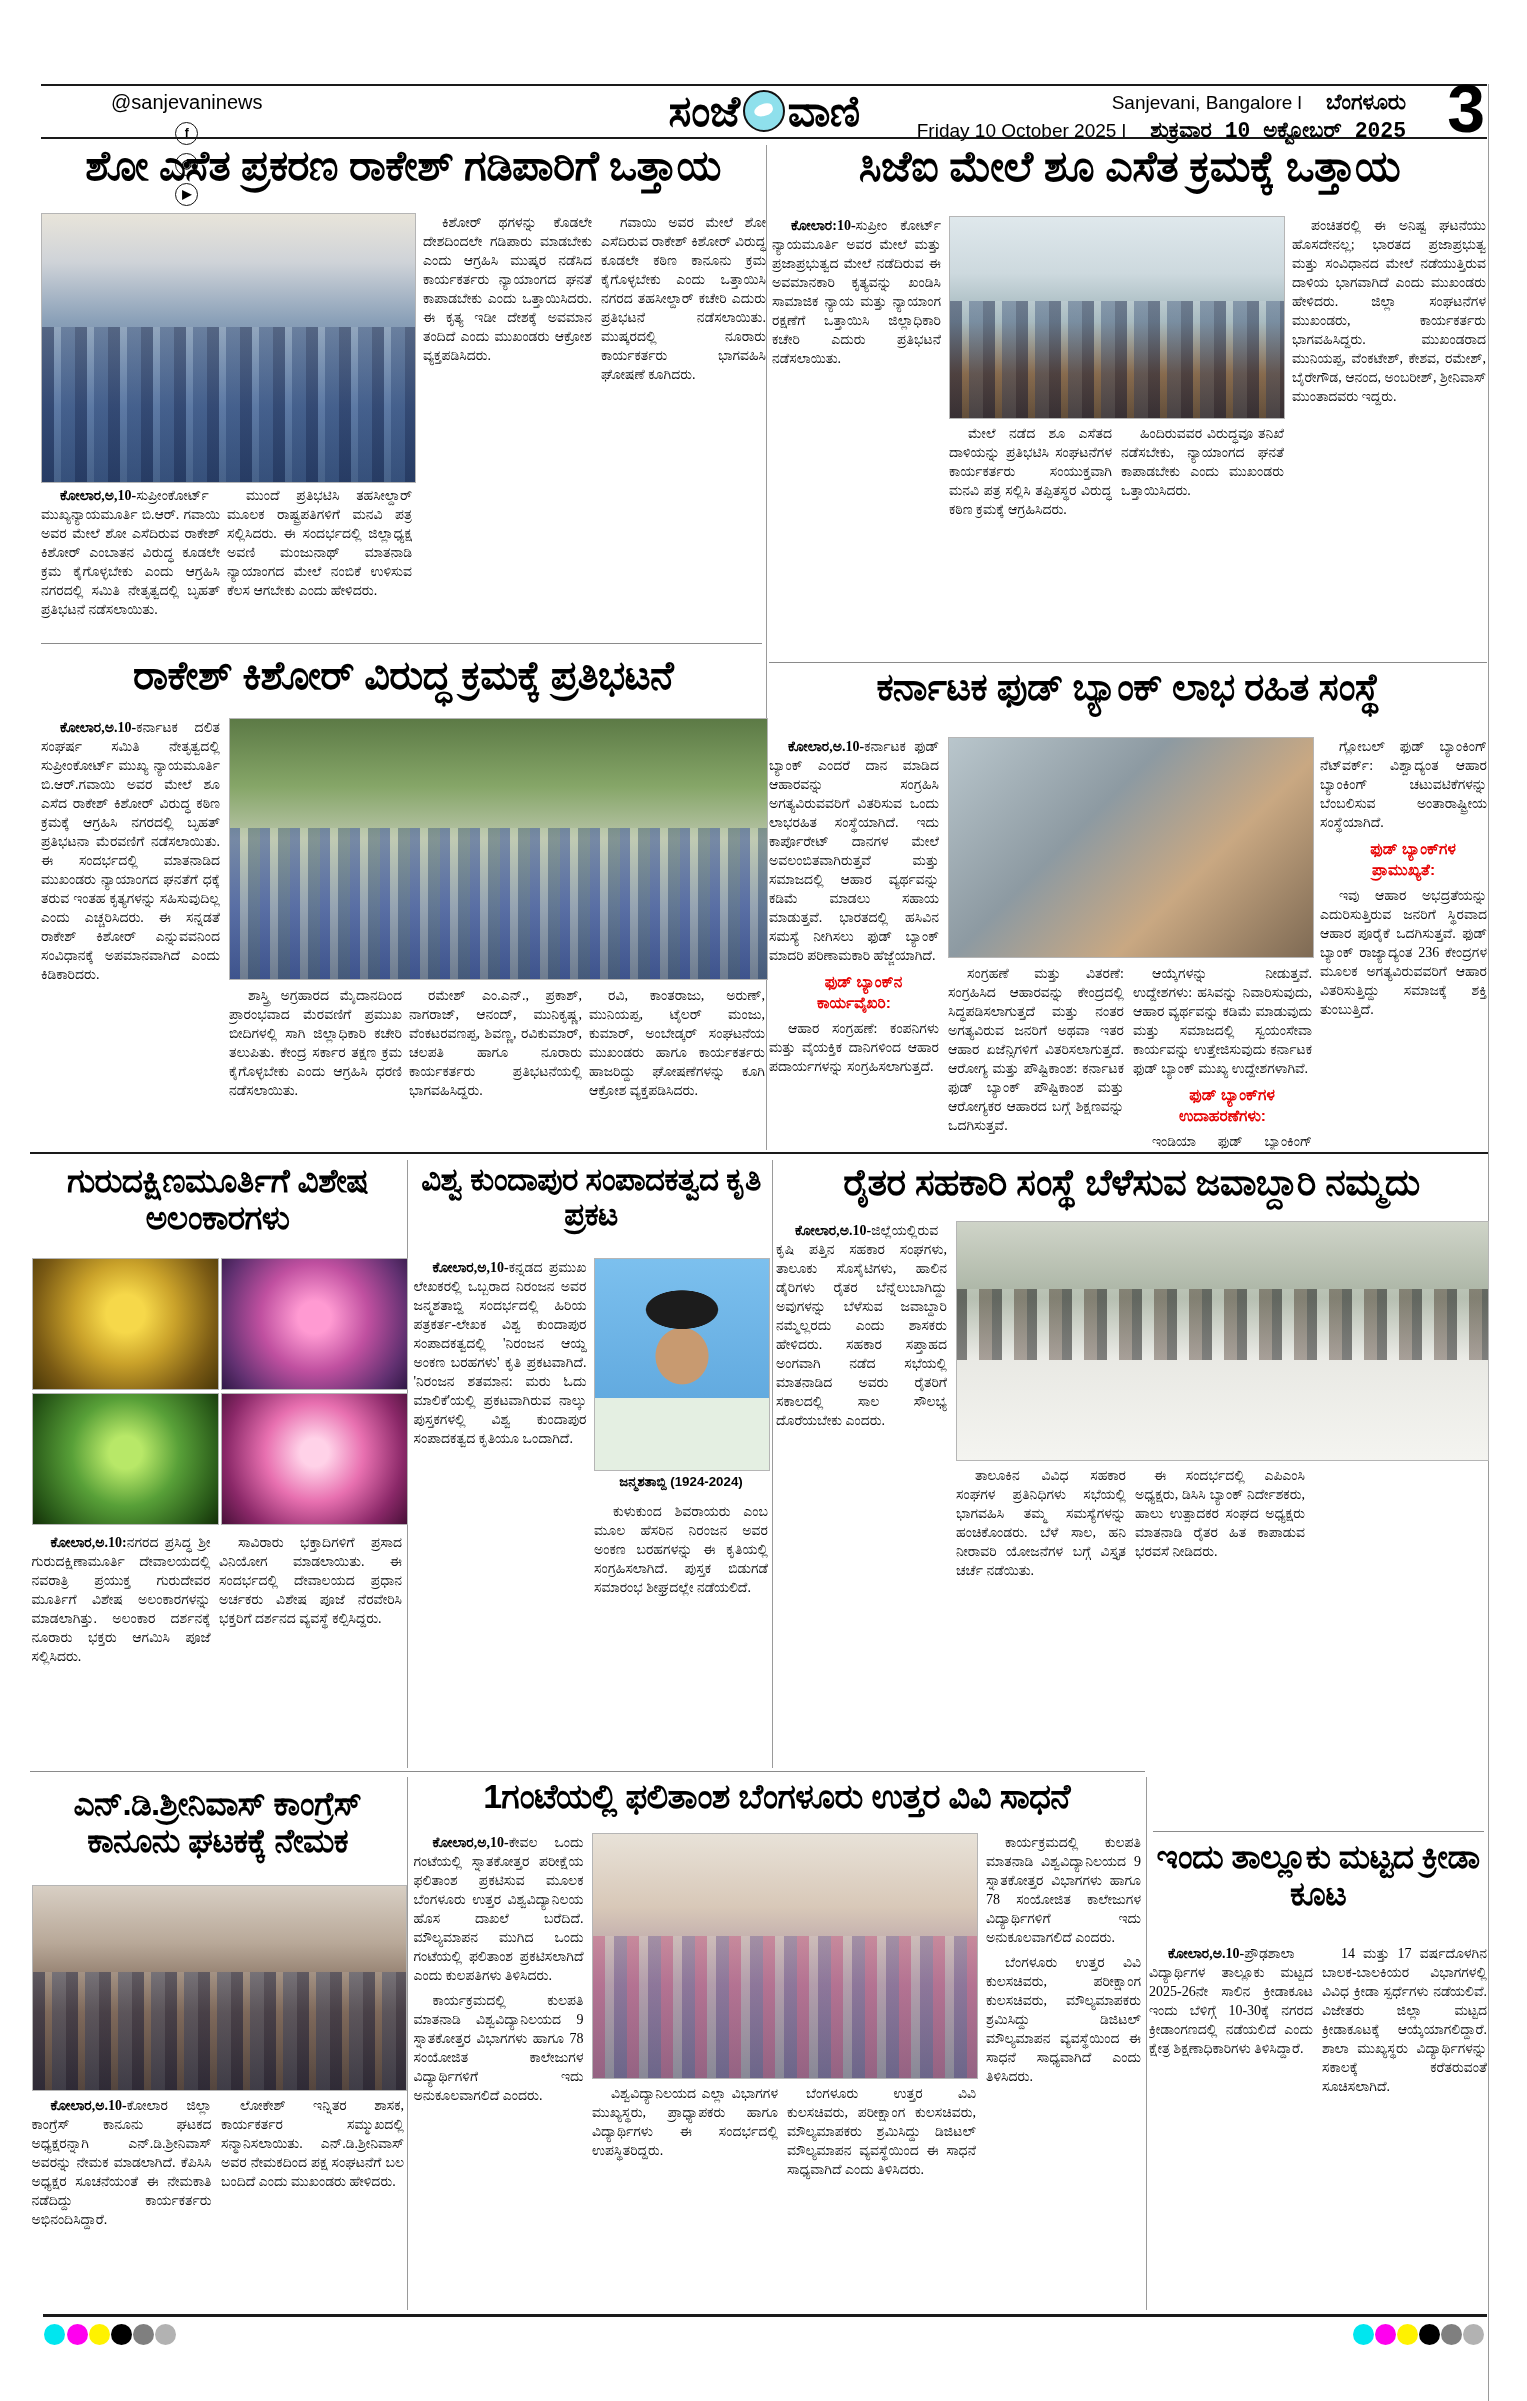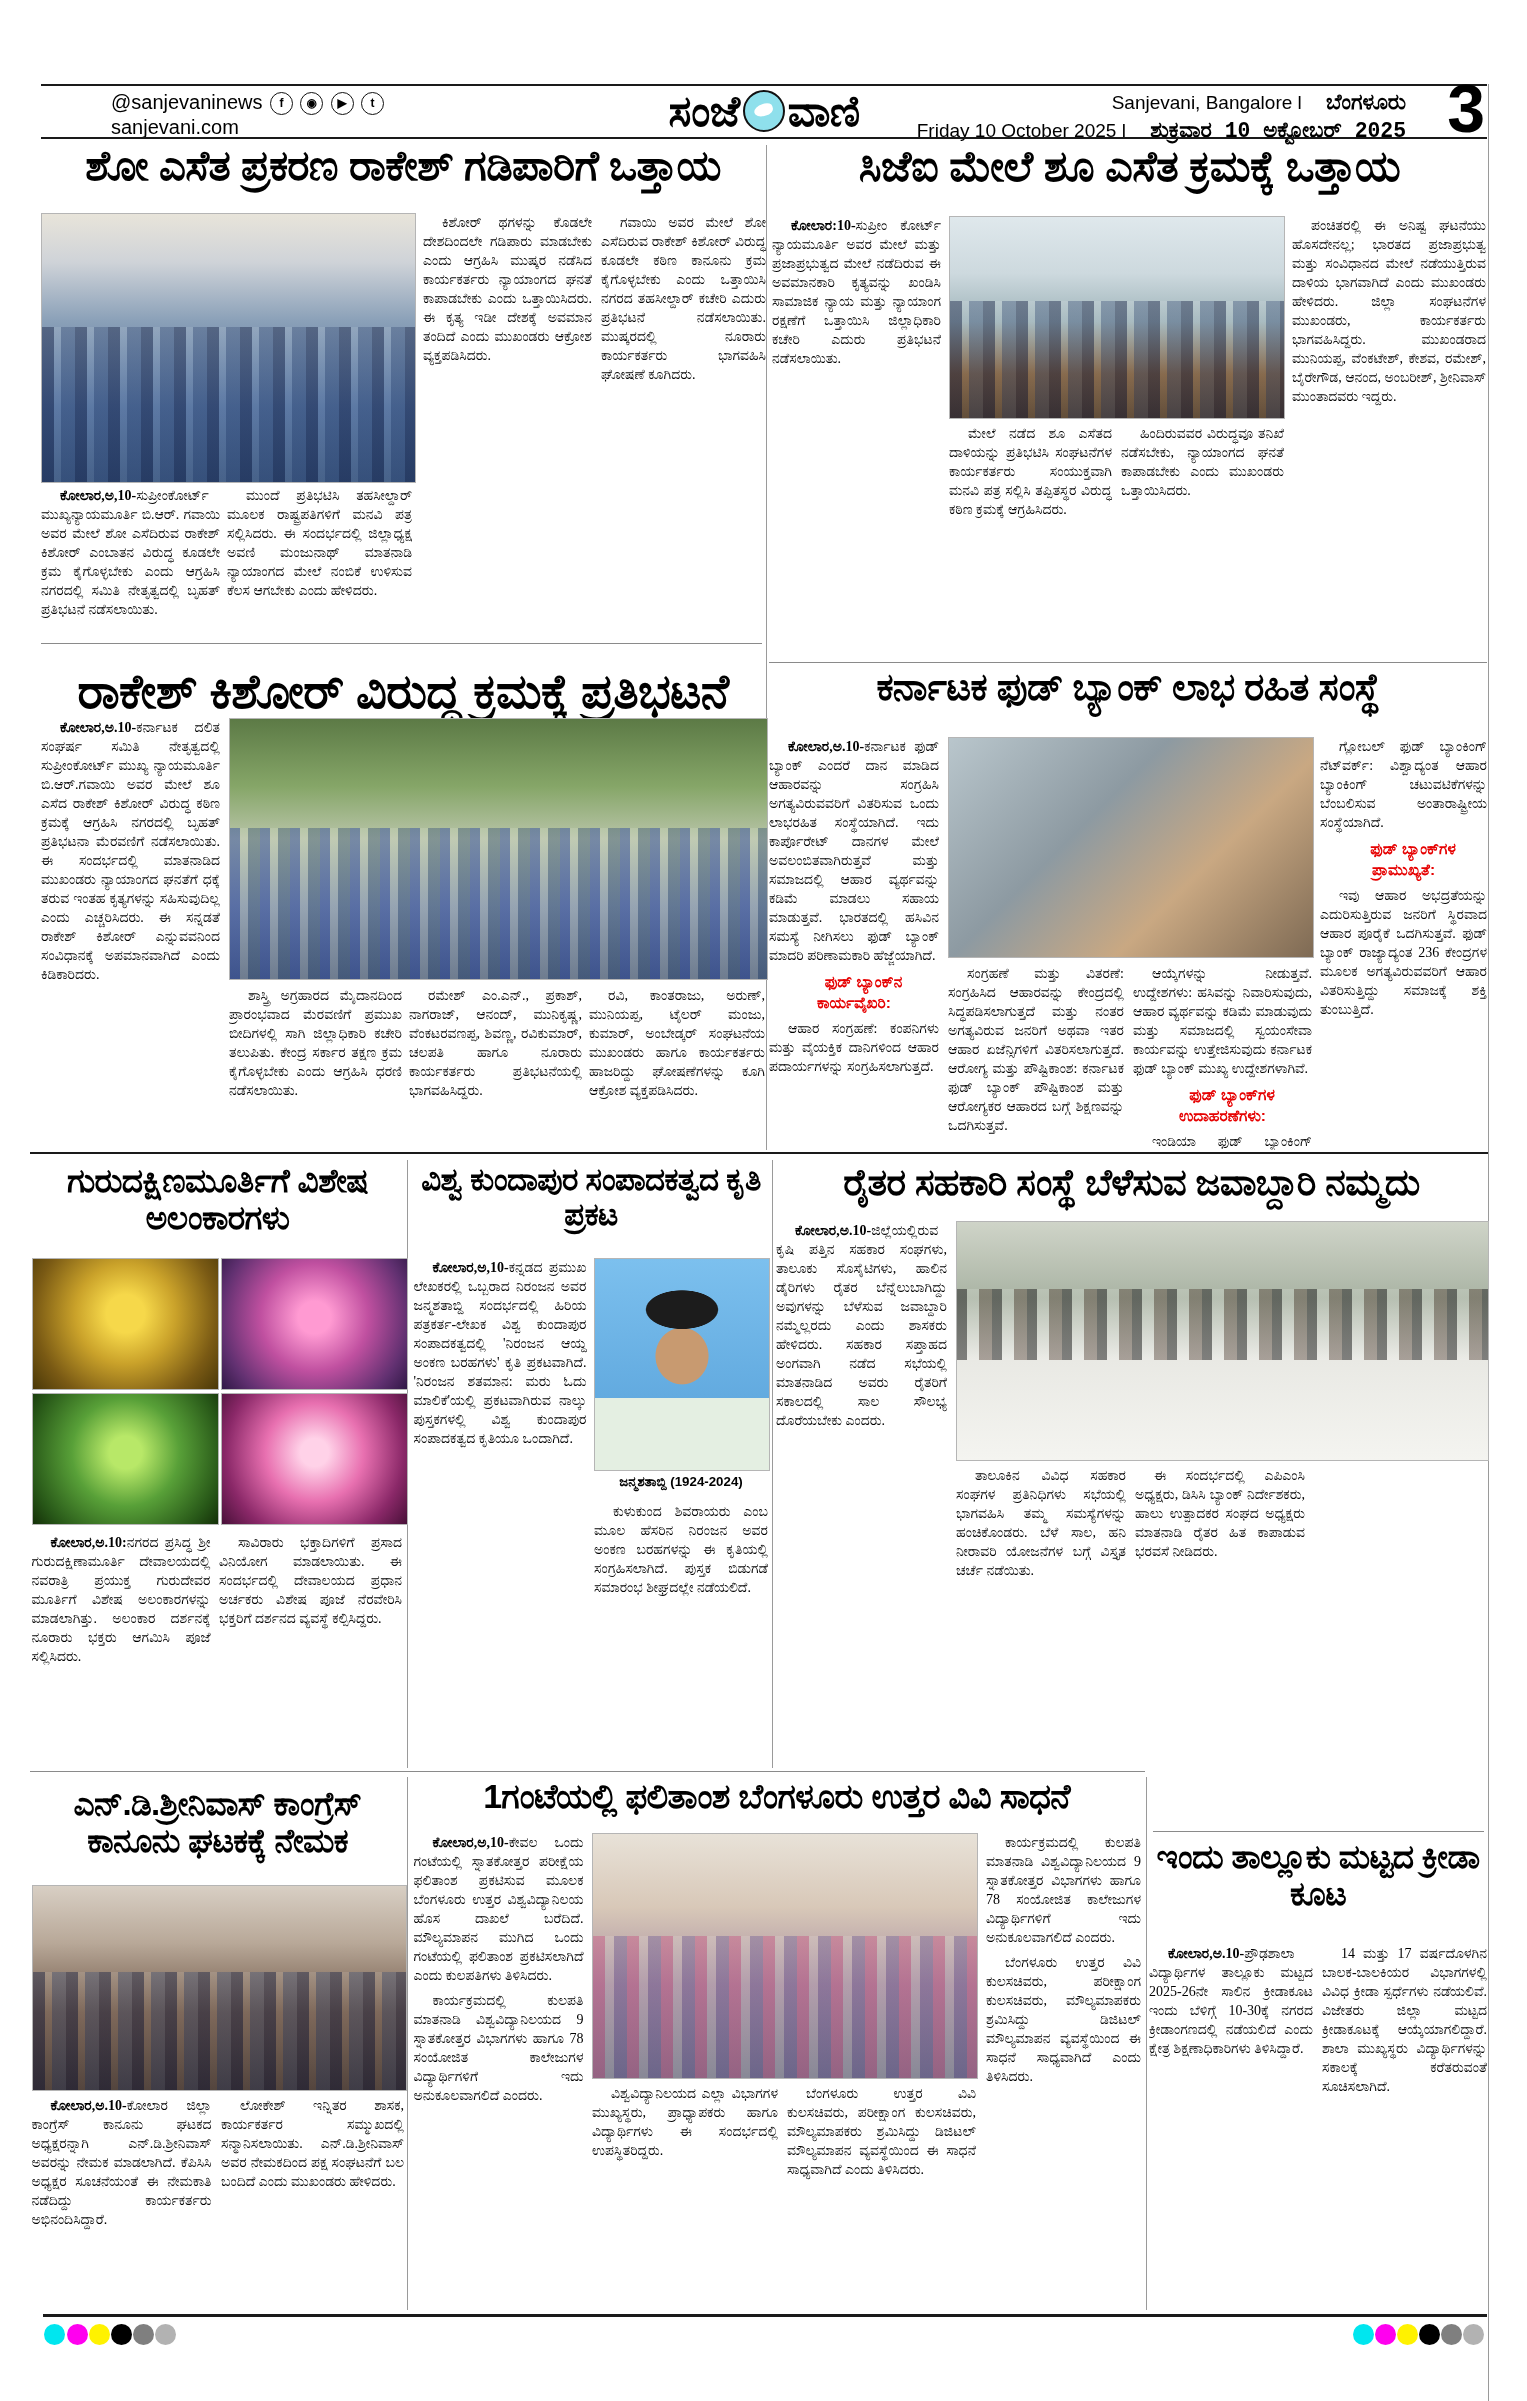--- a/index.html
+++ b/index.html
@@ -3,21 +3,21 @@
 <meta charset="utf-8">
 <style>
   html,body{margin:0;padding:0;background:#e9e9e9;}
   .page{position:relative;width:1528px;height:2401px;margin:0 auto;background:#ffffff;
         font-family:"Liberation Sans",sans-serif;color:#000;overflow:hidden;}
   
   .hline{position:absolute;background:#8a8a8a;height:0.7px;}
   .vline{position:absolute;background:#9a9a9a;width:0.7px;}
   .rule-dark{background:#1a1a1a;}
   .masthead-left{position:absolute;left:111px;top:90px;font-size:20px;line-height:25px;}
-  .social-row{display:flex;align-items:flex-end;gap:7.4px;}
+  .social-row{display:flex;align-items:center;gap:7.4px;flex-direction:column;}
   .soc{display:inline-flex;align-items:center;justify-content:center;width:21px;height:21px;
        border:1.5px solid #111;border-radius:50%;font-size:12px;font-weight:bold;}
   .logo{position:absolute;left:0;top:87px;width:1528px;text-align:center;font-weight:bold;
         font-size:43px;letter-spacing:-0.7px;}
   .logo .dove{display:inline-block;width:38px;height:38px;border-radius:50%;background:#8fe0ec;
         border:2.2px solid #111;vertical-align:-6px;margin:0 3px;position:relative;}
   .logo .dove:after{content:"";position:absolute;left:9px;top:12px;width:19px;height:12px;background:#fff;
         border-radius:60% 40% 50% 50%;transform:rotate(-15deg);}
   .masthead-right{position:absolute;right:122px;top:89px;text-align:right;font-size:19px;line-height:27px;}
   .masthead-right .kn{font-size:21.4px;font-weight:bold;margin-left:19px;font-family:Liberation Mono, monospace;}
@@ -138,21 +138,21 @@
     </div>
     <div class="col" style="left:349px;top:282px;width:163px;height:217px">
       <p>ಹಿಂದಿರುವವರ ವಿರುದ್ಧವೂ ತನಿಖೆ ನಡೆಸಬೇಕು, ನ್ಯಾಯಾಂಗದ ಘನತೆ ಕಾಪಾಡಬೇಕು ಎಂದು ಮುಖಂಡರು ಒತ್ತಾಯಿಸಿದರು.</p>
     </div>
     <div class="col" style="left:520px;top:74px;width:194px;height:426px">
       <p>ಪಂಚಿತರಲ್ಲಿ ಈ ಅನಿಷ್ಟ ಘಟನೆಯು ಹೊಸದೇನಲ್ಲ; ಭಾರತದ ಪ್ರಜಾಪ್ರಭುತ್ವ ಮತ್ತು ಸಂವಿಧಾನದ ಮೇಲೆ ನಡೆಯುತ್ತಿರುವ ದಾಳಿಯ ಭಾಗವಾಗಿದೆ ಎಂದು ಮುಖಂಡರು ಹೇಳಿದರು. ಜಿಲ್ಲಾ ಸಂಘಟನೆಗಳ ಮುಖಂಡರು, ಕಾರ್ಯಕರ್ತರು ಭಾಗವಹಿಸಿದ್ದರು. ಮುಖಂಡರಾದ ಮುನಿಯಪ್ಪ, ವೆಂಕಟೇಶ್, ಕೇಶವ, ರಮೇಶ್, ಬೈರೇಗೌಡ, ಆನಂದ, ಅಂಬರೀಶ್, ಶ್ರೀನಿವಾಸ್ ಮುಂತಾದವರು ಇದ್ದರು.</p>
     </div>
   </div>
 
   <div class="article" style="left:41px;top:650px;width:724px;height:500px">
-    <div class="hl" style="top:15px;font-size:48px">ರಾಕೇಶ್ ಕಿಶೋರ್ ವಿರುದ್ಧ ಕ್ರಮಕ್ಕೆ ಪ್ರತಿಭಟನೆ</div>
+    <div class="hl" style="top:3px;font-size:40px">ರಾಕೇಶ್ ಕಿಶೋರ್ ವಿರುದ್ಧ ಕ್ರಮಕ್ಕೆ ಪ್ರತಿಭಟನೆ</div>
     <div class="col" style="left:0;top:68px;width:179px;height:432px">
       <p class="first"><b>ಕೋಲಾರ,ಅ.10-</b><span>ಕರ್ನಾಟಕ ದಲಿತ ಸಂಘರ್ಷ ಸಮಿತಿ ನೇತೃತ್ವದಲ್ಲಿ ಸುಪ್ರೀಂಕೋರ್ಟ್ ಮುಖ್ಯ ನ್ಯಾಯಮೂರ್ತಿ ಬಿ.ಆರ್.ಗವಾಯಿ ಅವರ ಮೇಲೆ ಶೂ ಎಸೆದ ರಾಕೇಶ್ ಕಿಶೋರ್ ವಿರುದ್ಧ ಕಠಿಣ ಕ್ರಮಕ್ಕೆ ಆಗ್ರಹಿಸಿ ನಗರದಲ್ಲಿ ಬೃಹತ್ ಪ್ರತಿಭಟನಾ ಮೆರವಣಿಗೆ ನಡೆಸಲಾಯಿತು. ಈ ಸಂದರ್ಭದಲ್ಲಿ ಮಾತನಾಡಿದ ಮುಖಂಡರು ನ್ಯಾಯಾಂಗದ ಘನತೆಗೆ ಧಕ್ಕೆ ತರುವ ಇಂತಹ ಕೃತ್ಯಗಳನ್ನು ಸಹಿಸುವುದಿಲ್ಲ ಎಂದು ಎಚ್ಚರಿಸಿದರು. ಈ ಸನ್ನಡತೆ ರಾಕೇಶ್ ಕಿಶೋರ್ ಎನ್ನುವವನಿಂದ ಸಂವಿಧಾನಕ್ಕೆ ಅಪಮಾನವಾಗಿದೆ ಎಂದು ಕಿಡಿಕಾರಿದರು.</span></p>
     </div>
     <div class="photo ph-c crowd" style="left:188px;top:68px;width:537px;height:260px"></div>
     <div class="col" style="left:188px;top:336px;width:173px;height:164px">
       <p>ಶಾಸ್ತ್ರಿ ಅಗ್ರಹಾರದ ಮೈದಾನದಿಂದ ಪ್ರಾರಂಭವಾದ ಮೆರವಣಿಗೆ ಪ್ರಮುಖ ಬೀದಿಗಳಲ್ಲಿ ಸಾಗಿ ಜಿಲ್ಲಾಧಿಕಾರಿ ಕಚೇರಿ ತಲುಪಿತು. ಕೇಂದ್ರ ಸರ್ಕಾರ ತಕ್ಷಣ ಕ್ರಮ ಕೈಗೊಳ್ಳಬೇಕು ಎಂದು ಆಗ್ರಹಿಸಿ ಧರಣಿ ನಡೆಸಲಾಯಿತು.</p>
     </div>
     <div class="col" style="left:548px;top:336px;width:176px;height:164px">
       <p>ರವಿ, ಕಾಂತರಾಜು, ಅರುಣ್, ಮುನಿಯಪ್ಪ, ಟೈಲರ್ ಮಂಜು, ಕುಮಾರ್, ಅಂಬೇಡ್ಕರ್ ಸಂಘಟನೆಯ ಮುಖಂಡರು ಹಾಗೂ ಕಾರ್ಯಕರ್ತರು ಹಾಜರಿದ್ದು ಘೋಷಣೆಗಳನ್ನು ಕೂಗಿ ಆಕ್ರೋಶ ವ್ಯಕ್ತಪಡಿಸಿದರು.</p>
     </div>

